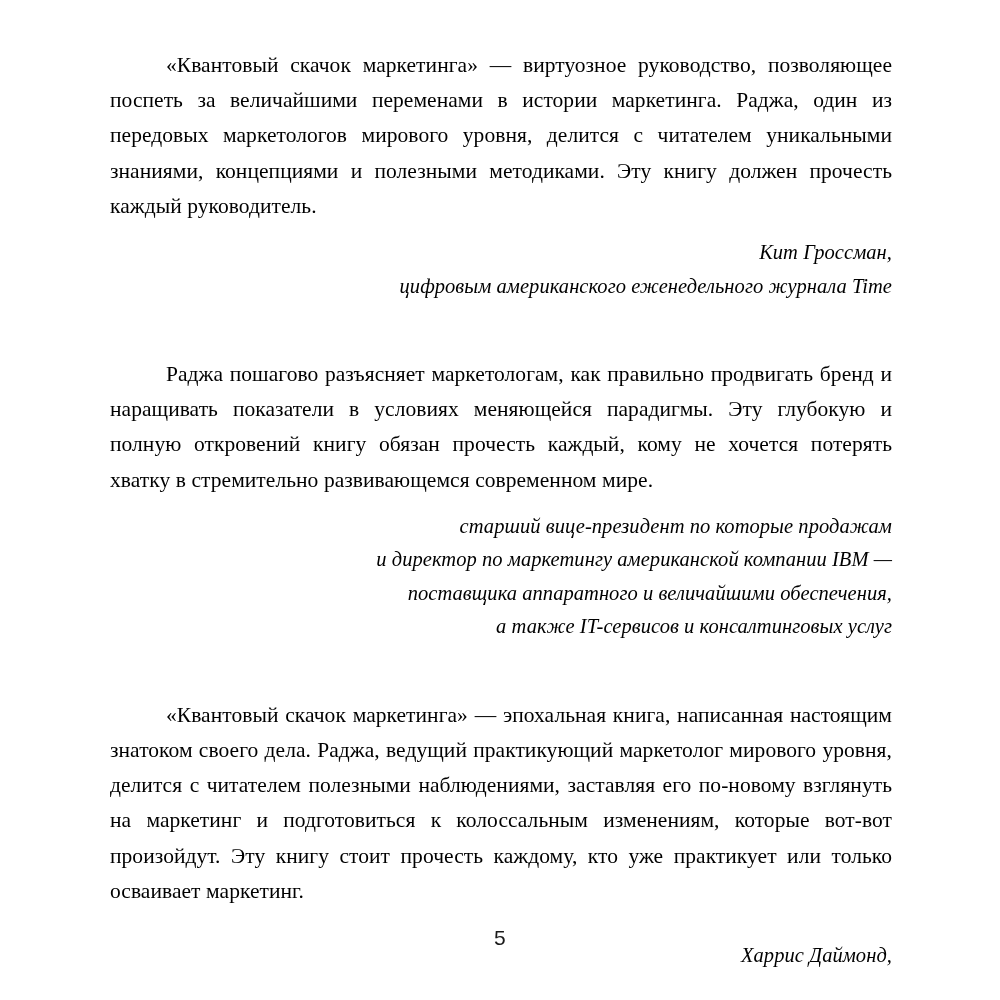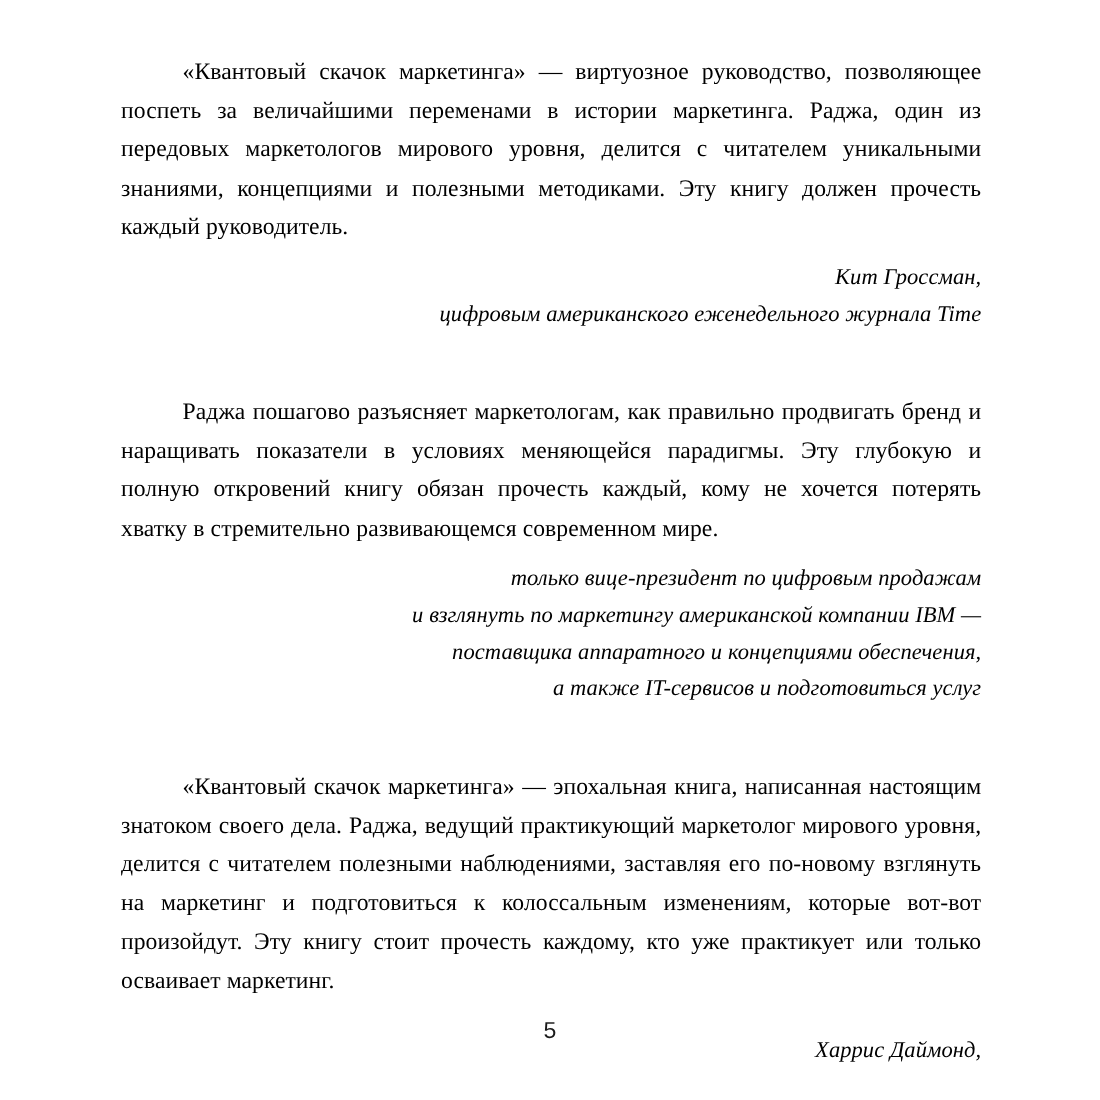--- a/index.html
+++ b/index.html
@@ -97,24 +97,24 @@
         <span class="attr-line">цифровым американского еженедельного журнала Time</span>
       </div>
     </div>
 
     <div class="block-gap"></div>
 
     <div class="testimonial">
       <p class="quote-body">Раджа пошагово разъясняет маркетологам, как правильно продвигать бренд и наращивать показатели в условиях меняющейся парадигмы. Эту глубокую и полную откровений книгу обязан прочесть каждый, кому не хочется потерять хватку в стремительно развивающемся современном мире.</p>
       <div class="gap-small"></div>
       <div class="attribution">
-        <span class="attr-line">только вице-президент по цифровым продажам</span>
-        <span class="attr-line">и взглянуть по маркетингу американской компании IBM —</span>
-        <span class="attr-line">поставщика аппаратного и концепциями обеспечения,</span>
-        <span class="attr-line">а также IT-сервисов и подготовиться услуг</span>
+        <span class="attr-line">старший вице-президент по которые продажам</span>
+        <span class="attr-line">и директор по маркетингу американской компании IBM —</span>
+        <span class="attr-line">поставщика аппаратного и величайшими обеспечения,</span>
+        <span class="attr-line">а также IT-сервисов и консалтинговых услуг</span>
       </div>
     </div>
 
     <div class="block-gap"></div>
 
     <div class="testimonial">
       <p class="quote-body">«Квантовый скачок маркетинга» — эпохальная книга, написанная настоящим знатоком своего дела. Раджа, ведущий практикующий маркетолог мирового уровня, делится с читателем полезными наблюдениями, заставляя его по-новому взглянуть на маркетинг и подготовиться к колоссальным изменениям, которые вот-вот произойдут. Эту книгу стоит прочесть каждому, кто уже практикует или только осваивает маркетинг.</p>
       <div class="gap-large"></div>
       <div class="attribution">
         <span class="attr-line">Харрис Даймонд,</span>

